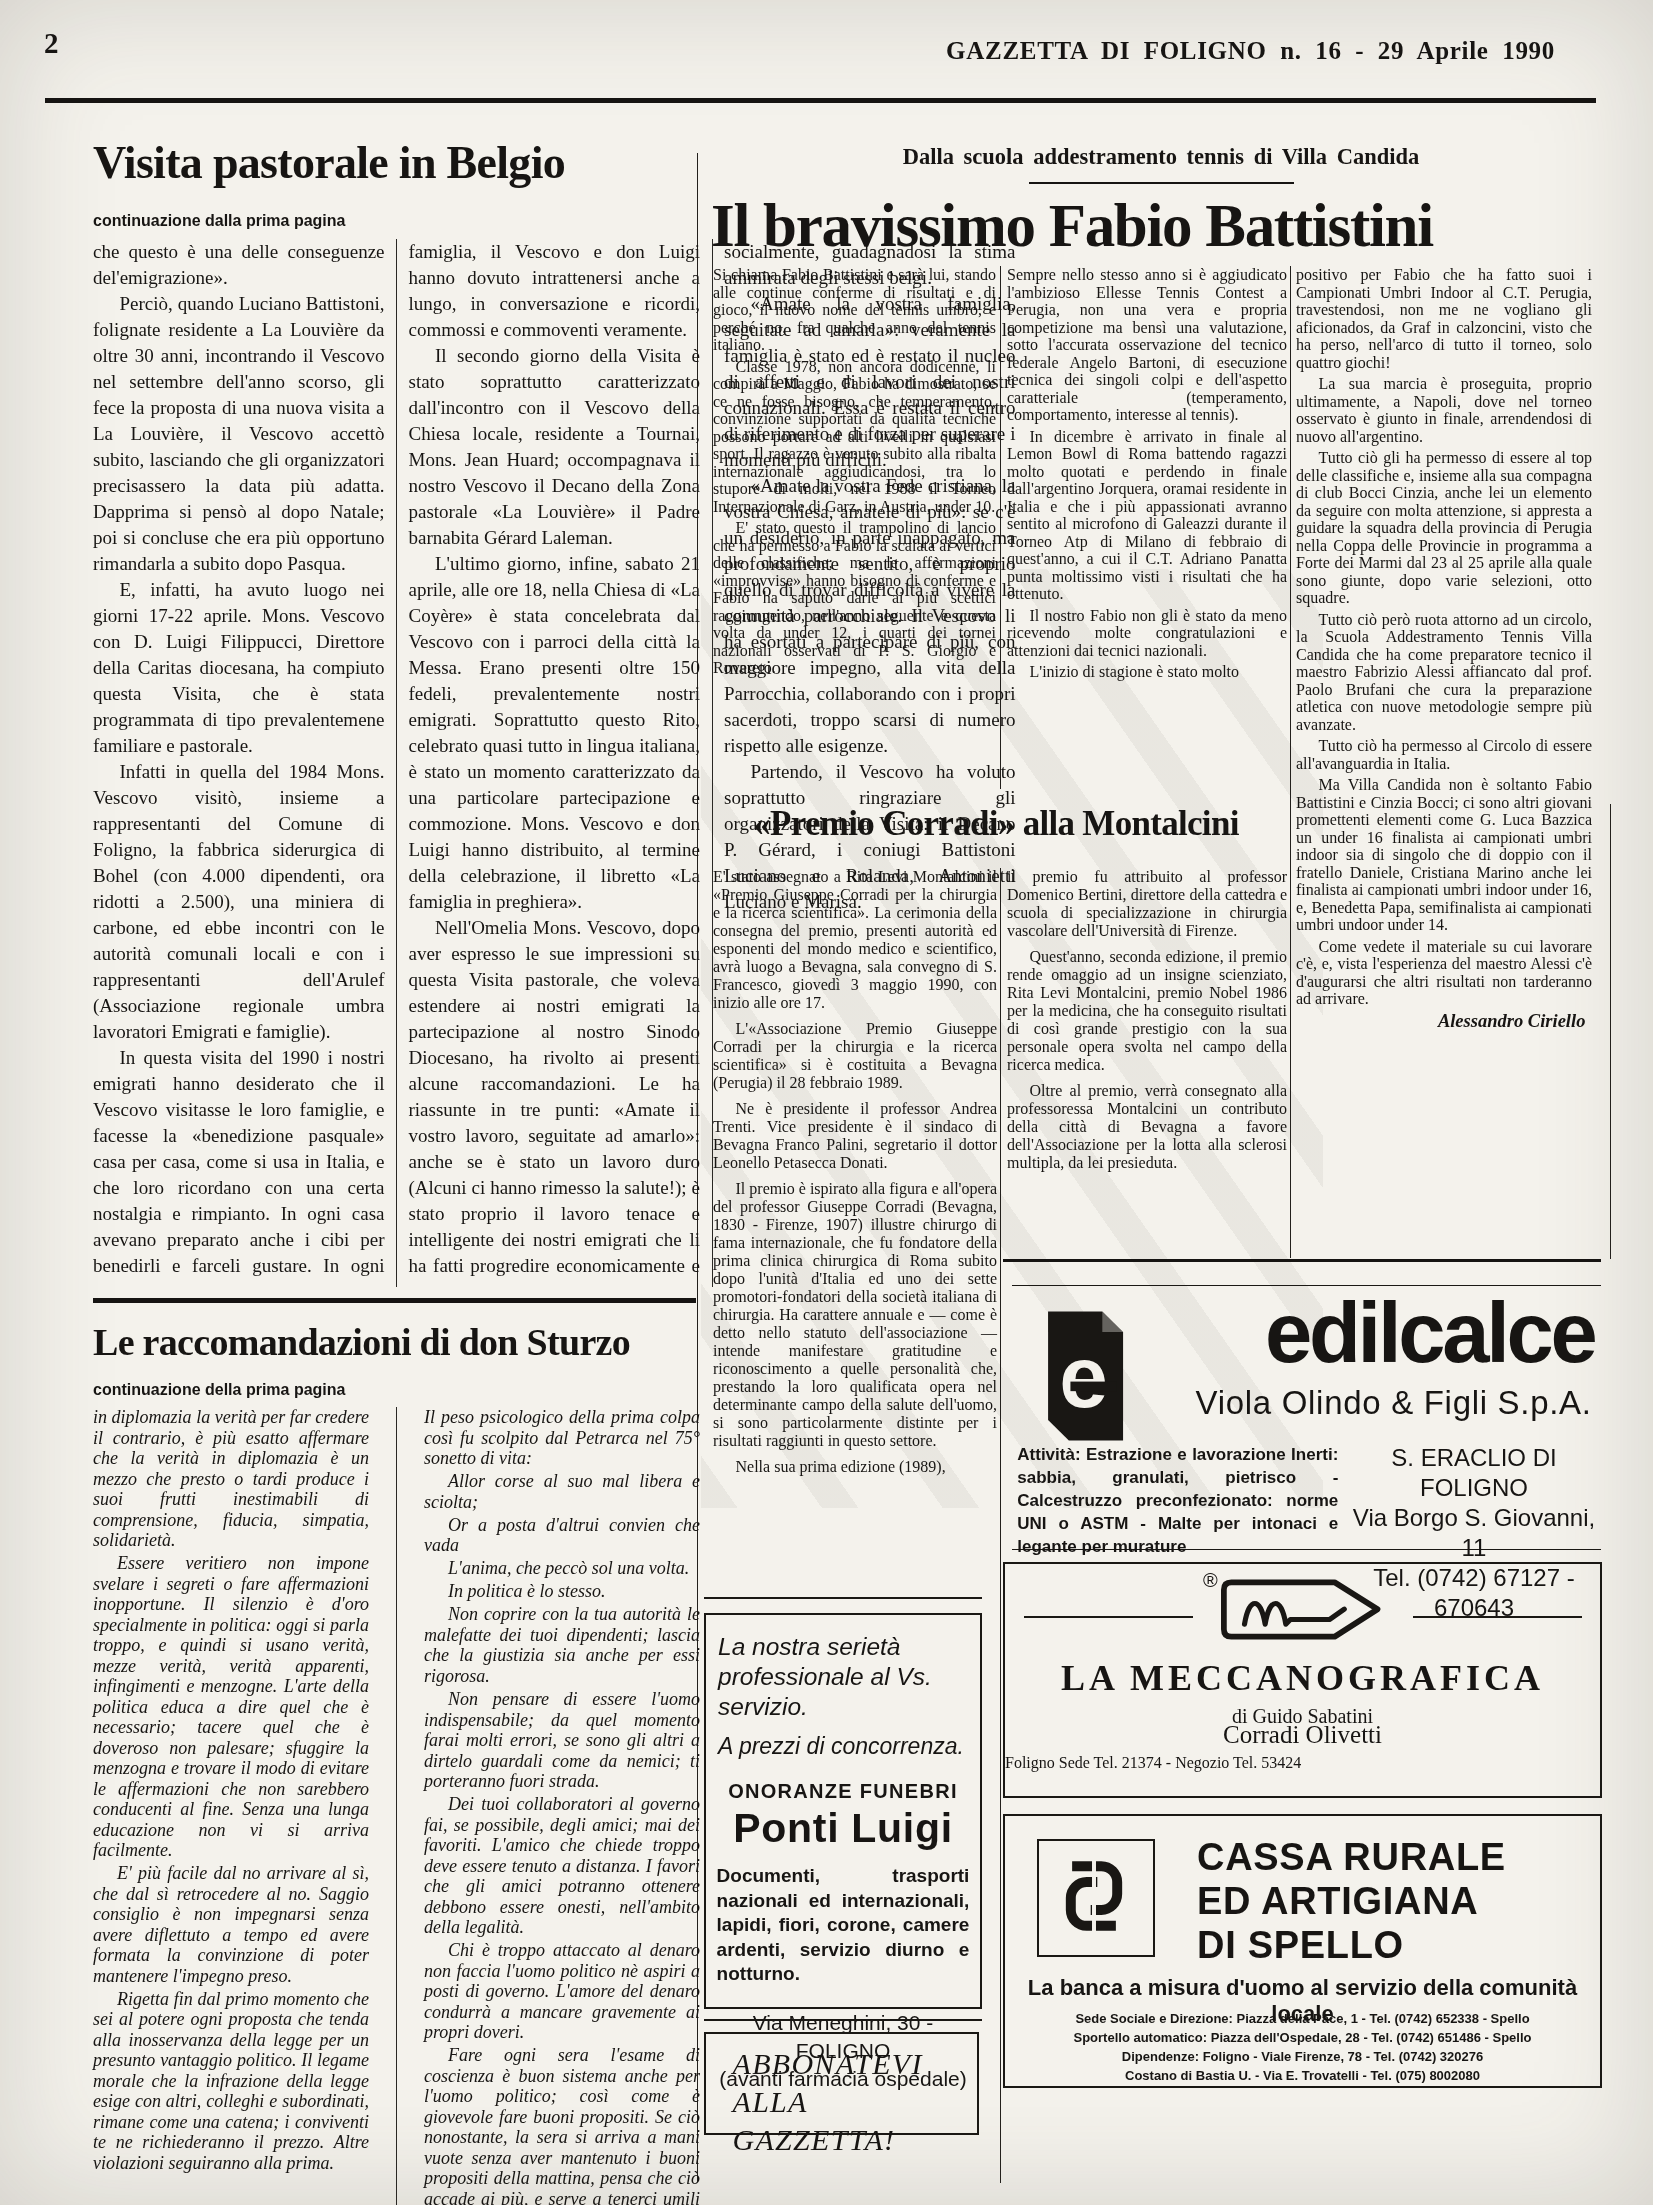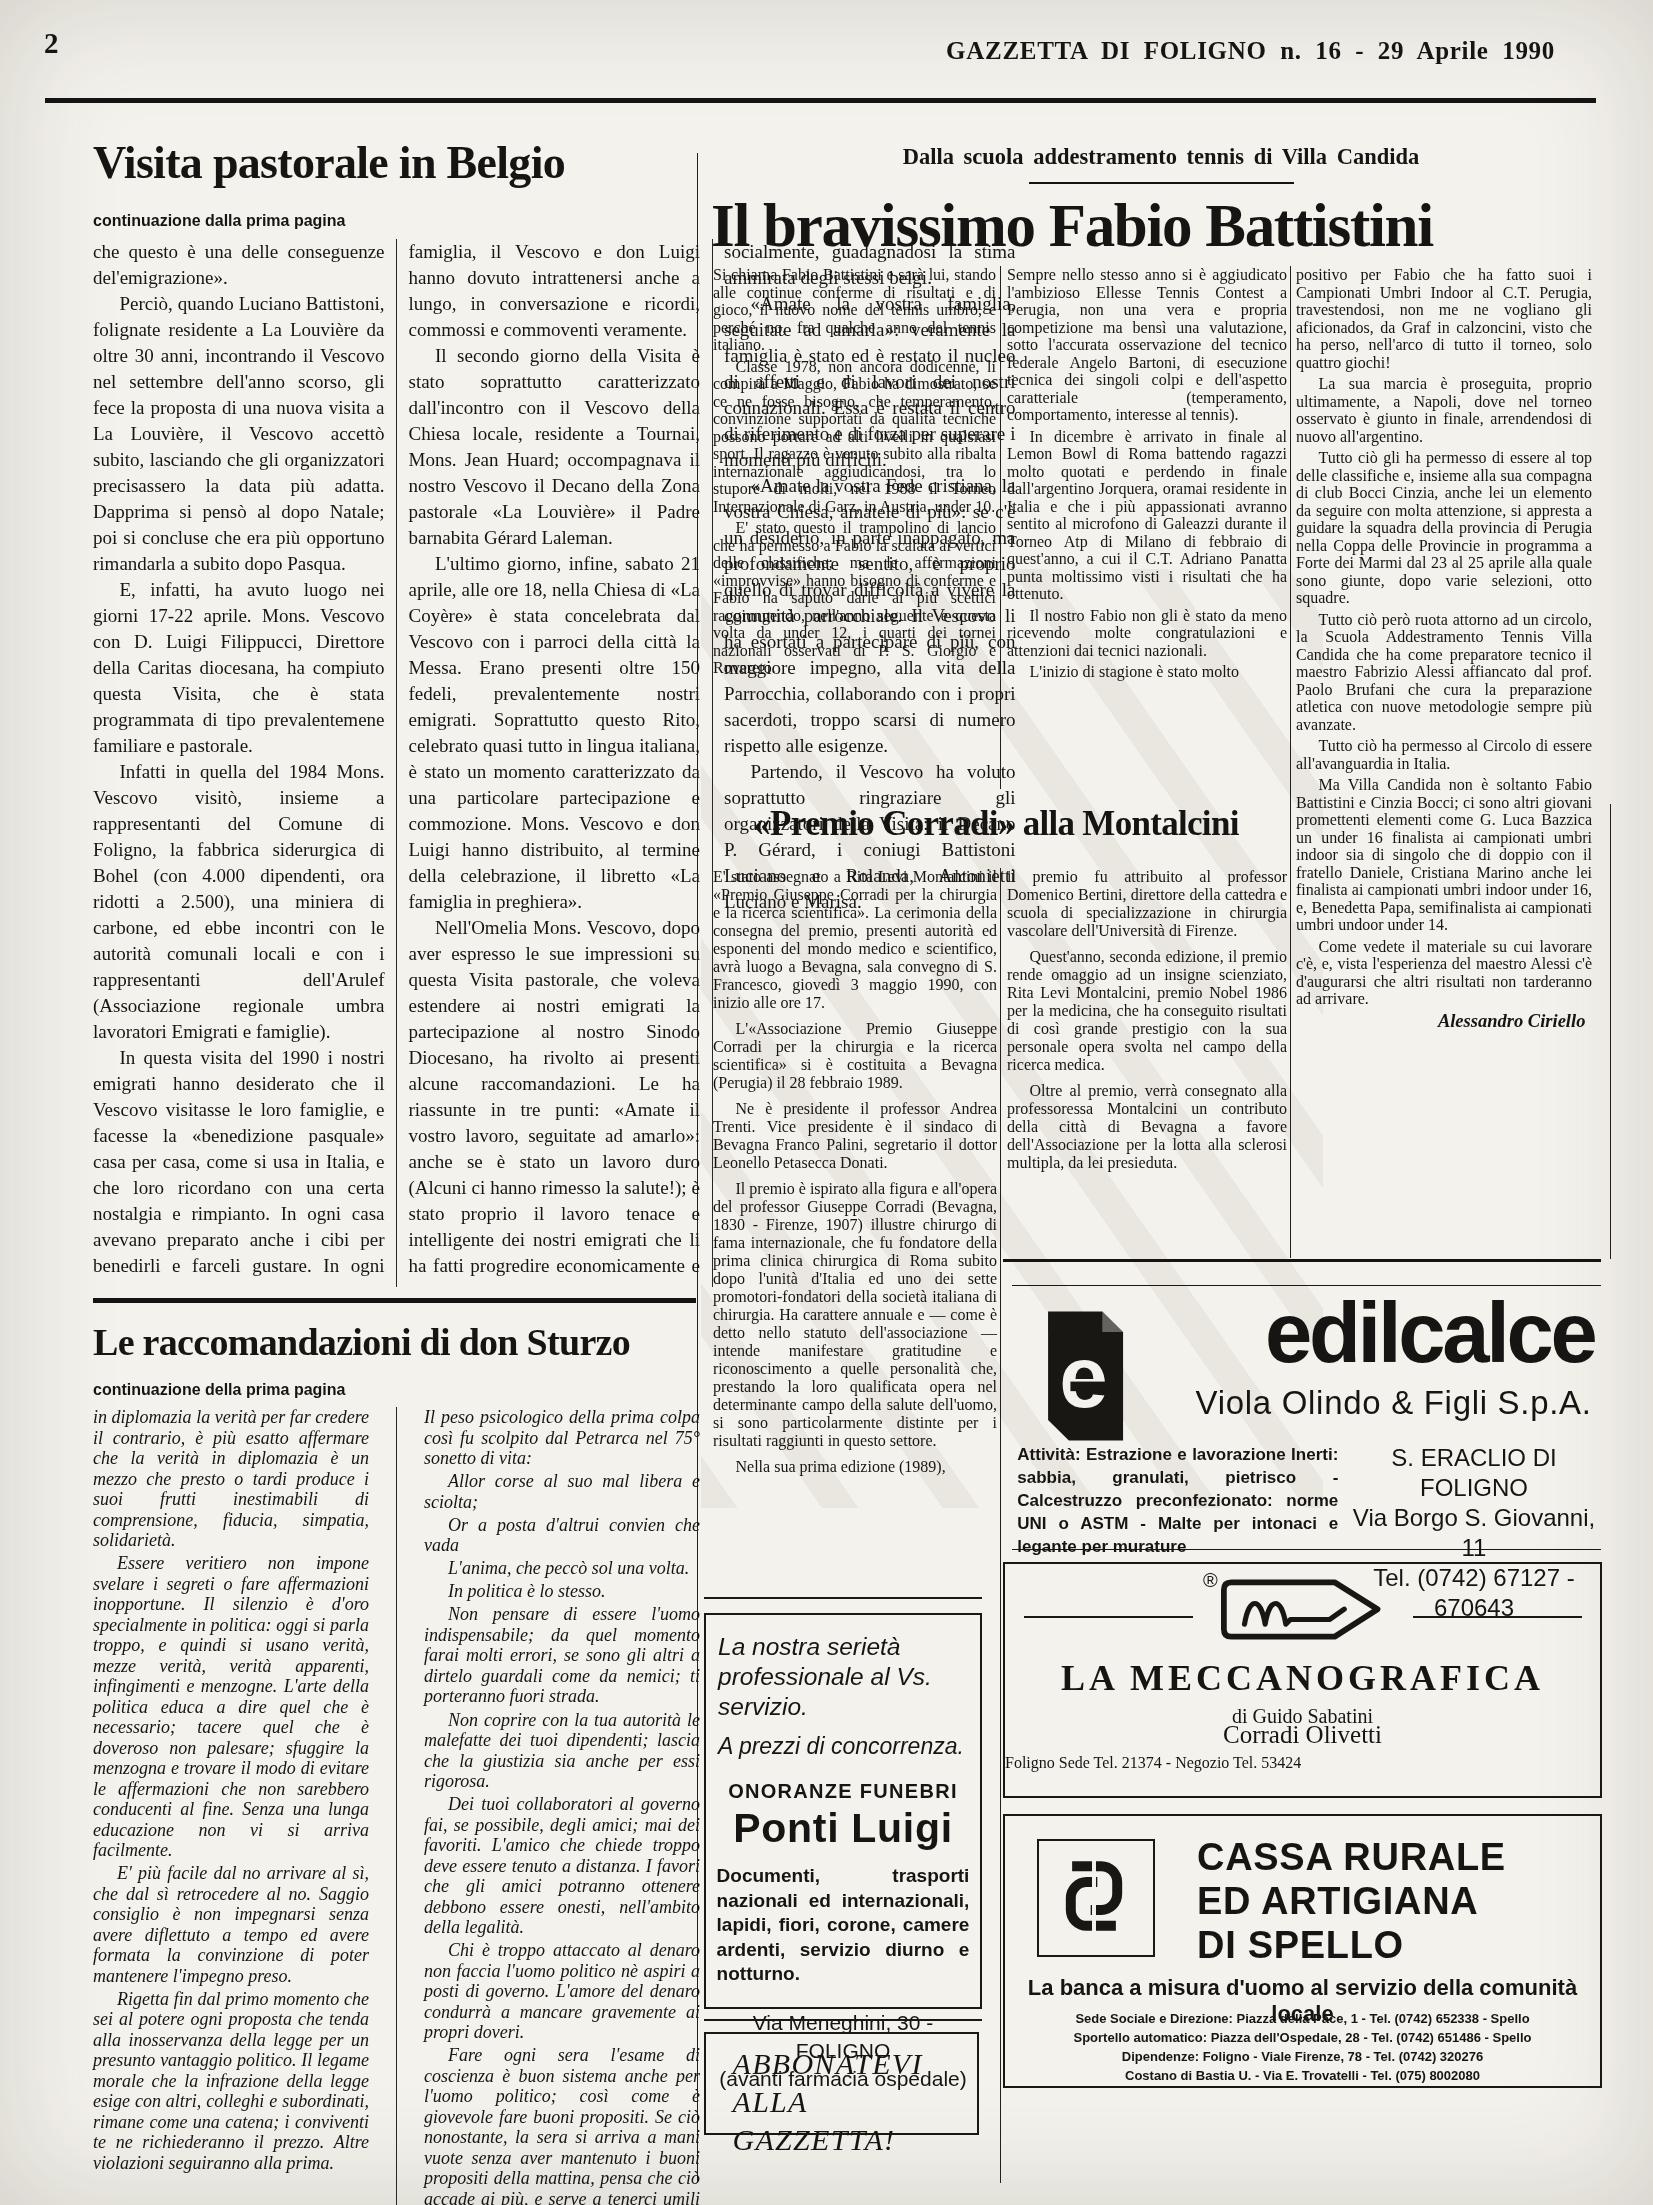--- a/index.html
+++ b/index.html
@@ -195,22 +195,22 @@
           <p class="para">E' più facile dal no arrivare al sì, che dal sì retrocedere al no. Saggio consiglio è non impegnarsi senza avere diflettuto a tempo ed avere formata la convinzione di poter mantenere l'impegno preso.</p>
           <p class="para">Rigetta fin dal primo momento che sei al potere ogni proposta che tenda alla inosservanza della legge per un presunto vantaggio politico. Il legame morale che la infrazione della legge esige con altri, colleghi e subordinati, rimane come una catena; i conviventi te ne richiederanno il prezzo. Altre violazioni seguiranno alla prima.</p>
         </div>
       <div class="sturzo-div"></div>
       <div class="sturzo-col">
           <p class="para">Il peso psicologico della prima colpa così fu scolpito dal Petrarca nel 75° sonetto di vita:</p>
           <p class="para">Allor corse al suo mal libera e sciolta;</p>
           <p class="para">Or a posta d'altrui convien che vada</p>
           <p class="para">L'anima, che peccò sol una volta.</p>
           <p class="para">In politica è lo stesso.</p>
+          <p class="para">Non coprire con la tua autorità le malefatte dei tuoi dipendenti; lascia che la giustizia sia anche per essi rigorosa.</p>
           <p class="para">Non pensare di essere l'uomo indispensabile; da quel momento farai molti errori, se sono gli altri a dirtelo guardali come da nemici; ti porteranno fuori strada.</p>
-          <p class="para">Non coprire con la tua autorità le malefatte dei tuoi dipendenti; lascia che la giustizia sia anche per essi rigorosa.</p>
           <p class="para">Dei tuoi collaboratori al governo fai, se possibile, degli amici; mai dei favoriti. L'amico che chiede troppo deve essere tenuto a distanza. I favori che gli amici potranno ottenere debbono essere onesti, nell'ambito della legalità.</p>
           <p class="para">Chi è troppo attaccato al denaro non faccia l'uomo politico nè aspiri a posti di governo. L'amore del denaro condurrà a mancare gravemente ai propri doveri.</p>
           <p class="para">Fare ogni sera l'esame di coscienza è buon sistema anche per l'uomo politico; così come è giovevole fare buoni propositi. Se ciò nonostante, la sera si arriva a mani vuote senza aver mantenuto i buoni propositi della mattina, pensa che ciò accade ai più, e serve a tenerci umili anche se la gloria umana aleggia intorno alla nostra piccola testa.</p>
         </div>
     </div>
   </section>
 
   <div class="edil">
     <span class="edil-logo">
       <svg width="112" height="142" viewBox="0 0 140 178">

